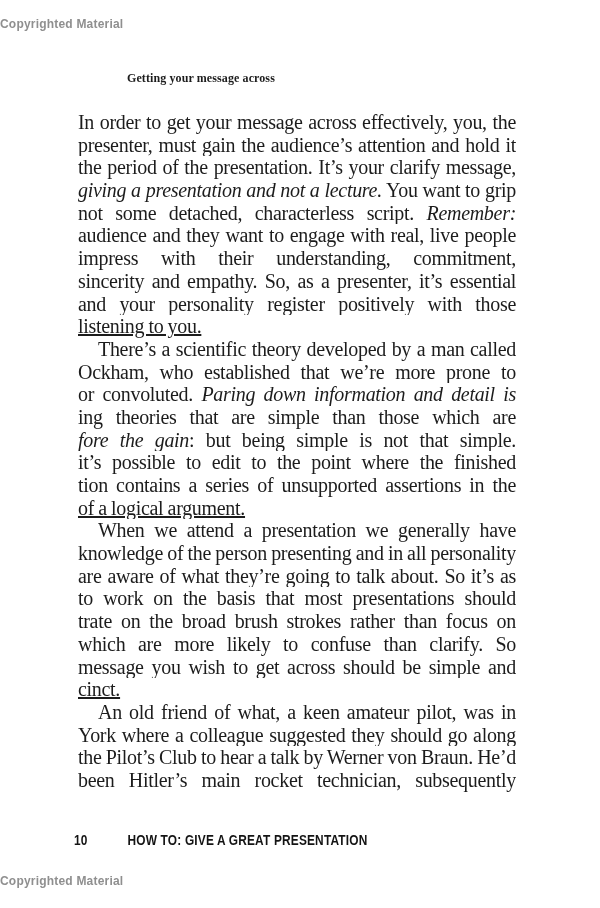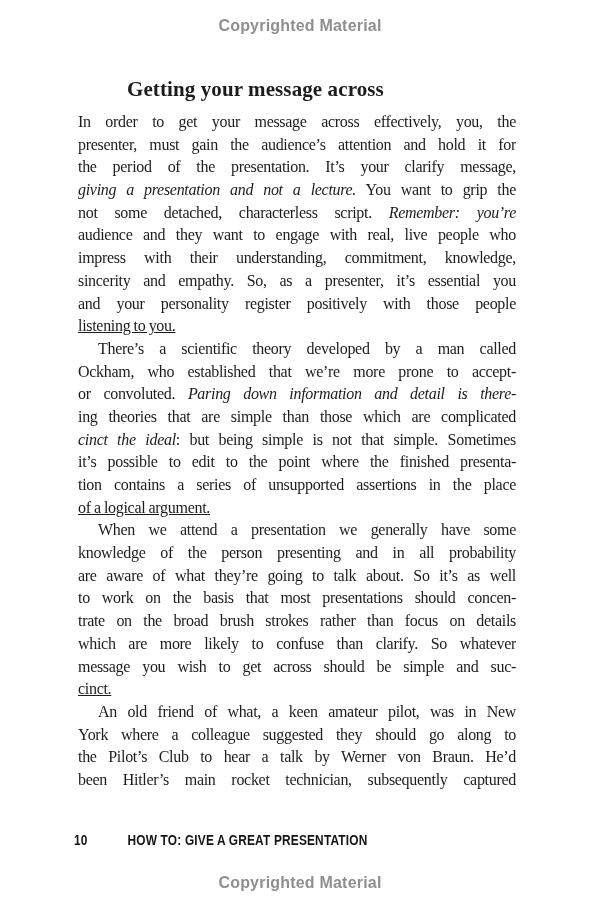--- a/index.html
+++ b/index.html
@@ -8,46 +8,46 @@
     width: 600px;
     height: 908px;
     background: #ffffff;
     font-family: "Liberation Serif", serif;
     overflow: hidden;
   }
   .copyright {
     position: absolute;
     left: 0;
     width: 600px;
-    text-align: center;
+    text-align: left;
     font-family: "Liberation Sans", sans-serif;
     font-weight: bold;
-    font-size: 16px;
+    font-size: 12px;
     letter-spacing: 0.2px;
     color: var(--copyright-color, #8f8f8f);
   }
   .copyright.top { top: 17px; }
   .copyright.bottom { top: 874px; }
   .heading {
     position: absolute;
     left: 127px;
     top: 63px;
     font-family: "Liberation Serif", serif;
     font-weight: bold;
-    font-size: 21px;
+    font-size: 12px;
     letter-spacing: 0.1px;
     color: var(--text-color, #1c1c1c);
     white-space: nowrap;
   }
   .body-text {
     position: absolute;
     left: 78px;
     top: 111px;
     width: 438px;
-    font-size: 16px;
+    font-size: 20px;
     line-height: 22.7px;
     letter-spacing: -0.3px;
     word-spacing: -0.5px;
     color: var(--text-color, #1c1c1c);
   }
   .line {
     height: 22.7px;
     overflow: hidden;
     text-align: justify;
     text-align-last: justify;
@@ -86,26 +86,26 @@
       <div class="line"><span>not some detached, characterless script. </span><span class="it">Remember: you’re</span></div>
       <div class="line"><span>audience and they want to engage with real, live people who</span></div>
       <div class="line"><span>impress with their understanding, commitment, knowledge,</span></div>
       <div class="line"><span>sincerity and empathy. So, as a presenter, it’s essential you</span></div>
       <div class="line"><span>and your personality register positively with those people</span></div>
       <div class="line end"><span>listening to you.</span></div>
       <div class="line indent"><span>There’s a scientific theory developed by a man called</span></div>
       <div class="line"><span>Ockham, who established that we’re more prone to accept-</span></div>
       <div class="line"><span>or convoluted. </span><span class="it">Paring down information and detail is there-</span></div>
       <div class="line"><span>ing theories that are simple than those which are complicated</span></div>
-      <div class="line"><span class="it">cinct the ideal</span><span>: but being simple is not that simple. Sometimes</span></div>
+      <div class="line"><span class="it">fore the gain</span><span>: but being simple is not that simple. Sometimes</span></div>
       <div class="line"><span>it’s possible to edit to the point where the finished presenta-</span></div>
       <div class="line"><span>tion contains a series of unsupported assertions in the place</span></div>
       <div class="line end"><span>of a logical argument.</span></div>
       <div class="line indent"><span>When we attend a presentation we generally have some</span></div>
-      <div class="line"><span>knowledge of the person presenting and in all probability</span></div>
+      <div class="line"><span>knowledge of the person presenting and in all personality</span></div>
       <div class="line"><span>are aware of what they’re going to talk about. So it’s as well</span></div>
       <div class="line"><span>to work on the basis that most presentations should concen-</span></div>
       <div class="line"><span>trate on the broad brush strokes rather than focus on details</span></div>
       <div class="line"><span>which are more likely to confuse than clarify. So whatever</span></div>
       <div class="line"><span>message you wish to get across should be simple and suc-</span></div>
       <div class="line end"><span>cinct.</span></div>
       <div class="line indent"><span>An old friend of what, a keen amateur pilot, was in New</span></div>
       <div class="line"><span>York where a colleague suggested they should go along to</span></div>
       <div class="line"><span>the Pilot’s Club to hear a talk by Werner von Braun. He’d</span></div>
       <div class="line"><span>been Hitler’s main rocket technician, subsequently captured</span></div>

